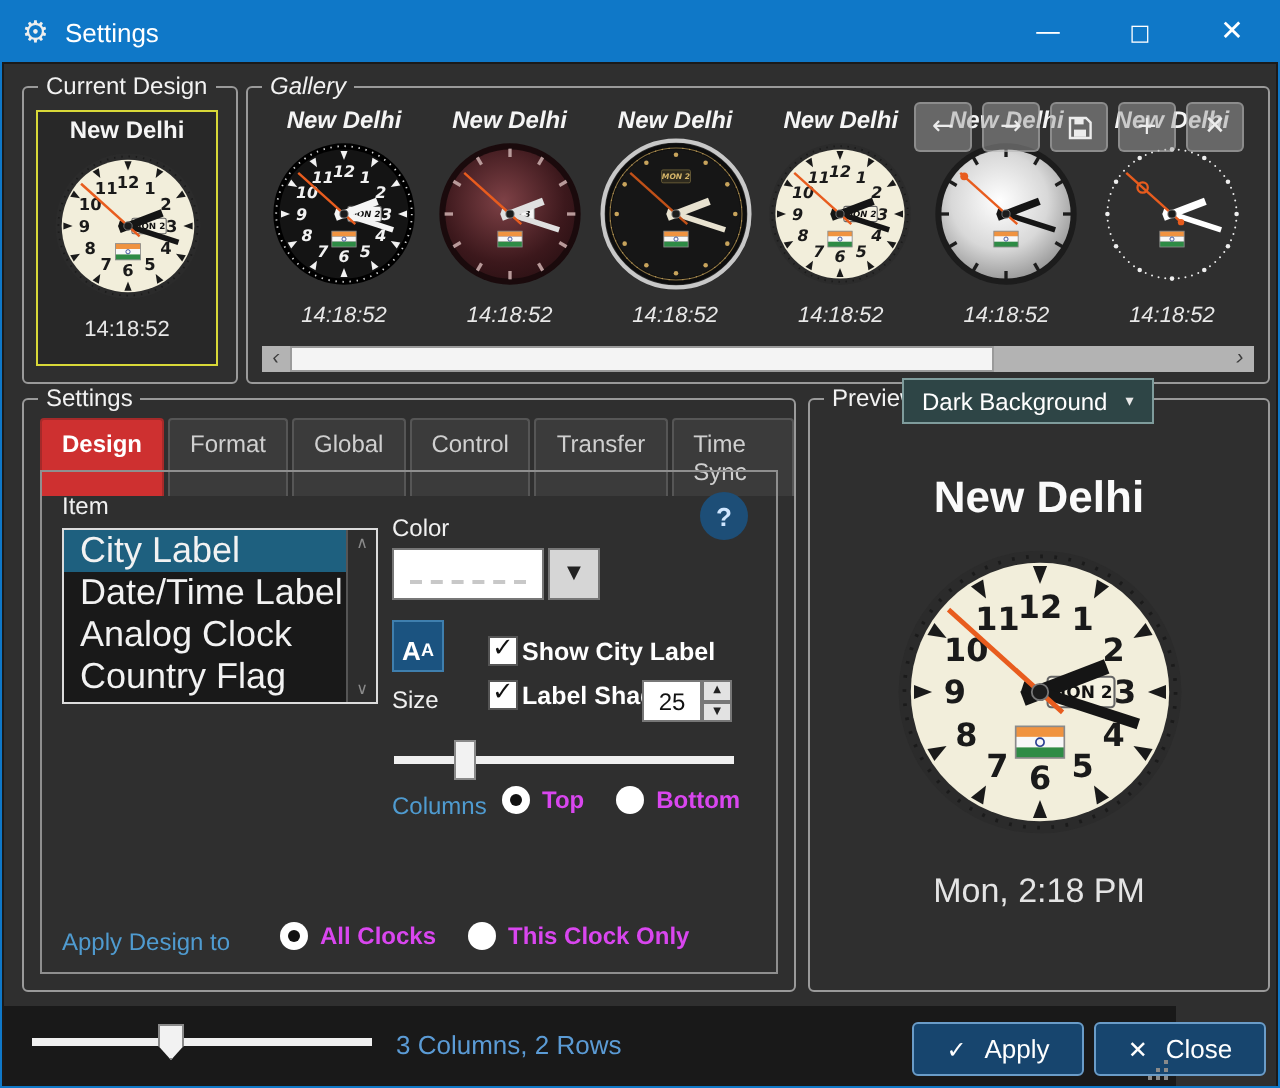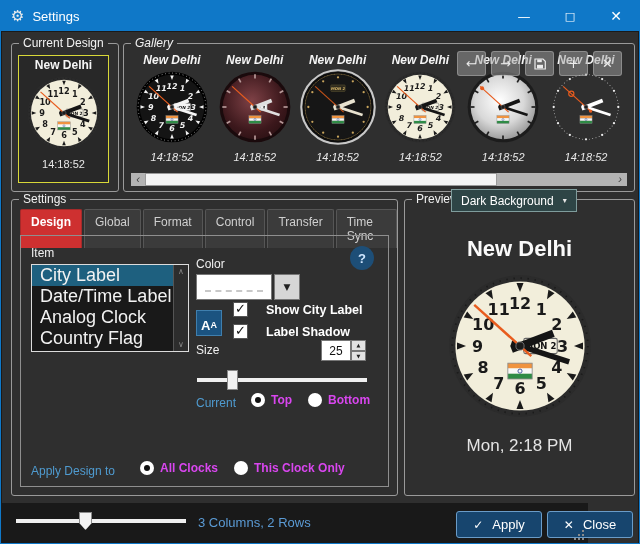--- a/index.html
+++ b/index.html
@@ -43,21 +43,21 @@
   .lb-item.selected{background:#1e607f;}
   .lb-scroll{position:absolute;right:0;top:0;bottom:0;width:14px;background:#2d2d2d;border-left:1px solid #555;display:flex;flex-direction:column;justify-content:space-between;align-items:center;}
   .lb-scroll span{color:#8a8a8a;font-size:8px;padding:2px 0;font-family:"DejaVu Sans",sans-serif;}
   
   #color-swatch{position:absolute;left:175px;top:38px;width:76px;height:26px;background:#ffffff;border:1px solid #777;box-sizing:border-box;}
   #color-swatch i{position:absolute;left:8px;right:8px;bottom:7px;border-bottom:2px dashed #c8c8c8;}
   #color-arrow{position:absolute;left:253px;top:38px;width:26px;height:26px;background:#d6d6d6;border:1px solid #777;box-sizing:border-box;display:flex;align-items:center;justify-content:center;color:#222;font-size:9px;font-family:"DejaVu Sans",sans-serif;}
   #help-btn{position:absolute;right:14px;top:10px;width:24px;height:24px;border-radius:50%;background:#1d4e77;color:#cfe6ff;font-weight:bold;font-size:13px;display:flex;align-items:center;justify-content:center;}
   #font-btn{position:absolute;left:175px;top:74px;width:26px;height:26px;background:#1b5380;border:1px solid #3f7fae;box-sizing:border-box;color:#fff;display:flex;align-items:flex-end;justify-content:center;padding-bottom:3px;}
   #font-btn .A1{font-size:13px;font-weight:bold;line-height:1;} #font-btn .A2{font-size:9px;font-weight:bold;line-height:1.4;}
-  .cb-row{position:absolute;left:212px;display:flex;align-items:center;gap:18px;}
+  .cb-row{position:absolute;left:223px;display:flex;align-items:center;gap:2px;margin-top:16px;}
   .cb-box{width:15px;height:15px;background:#fff;border:1px solid #555;box-sizing:border-box;position:relative;}
   .cb-box.checked::after{content:"✓";position:absolute;left:1px;top:-2px;font-size:13px;font-weight:bold;color:#111;font-family:"DejaVu Sans",sans-serif;}
   .cb-label{font-size:12.5px;color:#fff;font-weight:bold;}
   
   #spinner{position:absolute;left:300px;top:104px;width:46px;height:21px;display:flex;}
   #spin-value{width:30px;height:21px;background:#fff;color:#111;font-size:12px;display:flex;align-items:center;justify-content:center;border:1px solid #777;box-sizing:border-box;}
   #spin-btns{width:15px;height:21px;display:flex;flex-direction:column;}
   .spin-b{flex:1;background:#e2e2e2;border:1px solid #777;box-sizing:border-box;display:flex;align-items:center;justify-content:center;font-size:5px;color:#222;font-family:"DejaVu Sans",sans-serif;}
   #size-slider{position:absolute;left:176px;top:134px;width:170px;height:20px;}
   #size-slider .track{position:absolute;left:0;right:0;top:8px;height:4px;background:#f0f0f0;}
@@ -504,22 +504,22 @@
         <span class="hs-arrow l">‹</span>
         <div class="hs-thumb"></div>
         <span class="hs-arrow r">›</span>
       </div>
     </div>
 
     <div class="groupbox" style="left:9px;top:167px;width:385px;height:295px;">
       <span class="gb-label">Settings</span>
       <div id="tabs">
           <div class="tab active">Design</div>
+          <div class="tab">Format</div>
           <div class="tab">Global</div>
-          <div class="tab">Format</div>
           <div class="tab">Control</div>
           <div class="tab">Transfer</div>
           <div class="tab">Time Sync</div>
         </div>
       <div id="tab-panel">
         <span class="plabel" style="left:10px;top:10px;">Item</span>
         <div id="listbox">
           <div id="lb-items">
               <div class="lb-item selected">City Label</div>
               <div class="lb-item">Date/Time Label</div>
@@ -554,21 +554,21 @@
           <span id="spin-value">25</span>
           <span id="spin-btns">
             <span class="spin-b">▲</span>
             <span class="spin-b">▼</span>
           </span>
         </div>
         <div id="size-slider">
           <div class="track"></div>
           <div class="thumb"></div>
         </div>
-        <span class="plabel blue" style="left:175px;top:160px;">Current</span>
+        <span class="plabel blue" style="left:175px;top:160px;">Columns</span>
         <div class="radio-row" style="left:230px;top:157px;" id="position-radios">
             <span class="radio selected"></span>
             <span class="radio-label">Top</span>
             <span class="radio"></span>
             <span class="radio-label">Bottom</span>
           </div>
         <span class="plabel blue" style="left:10px;top:228px;">Apply Design to</span>
         <div class="radio-row" style="left:103px;top:225px;padding-left:16px;" id="apply-radios">
             <span class="radio selected"></span>
             <span class="radio-label">All Clocks</span>

